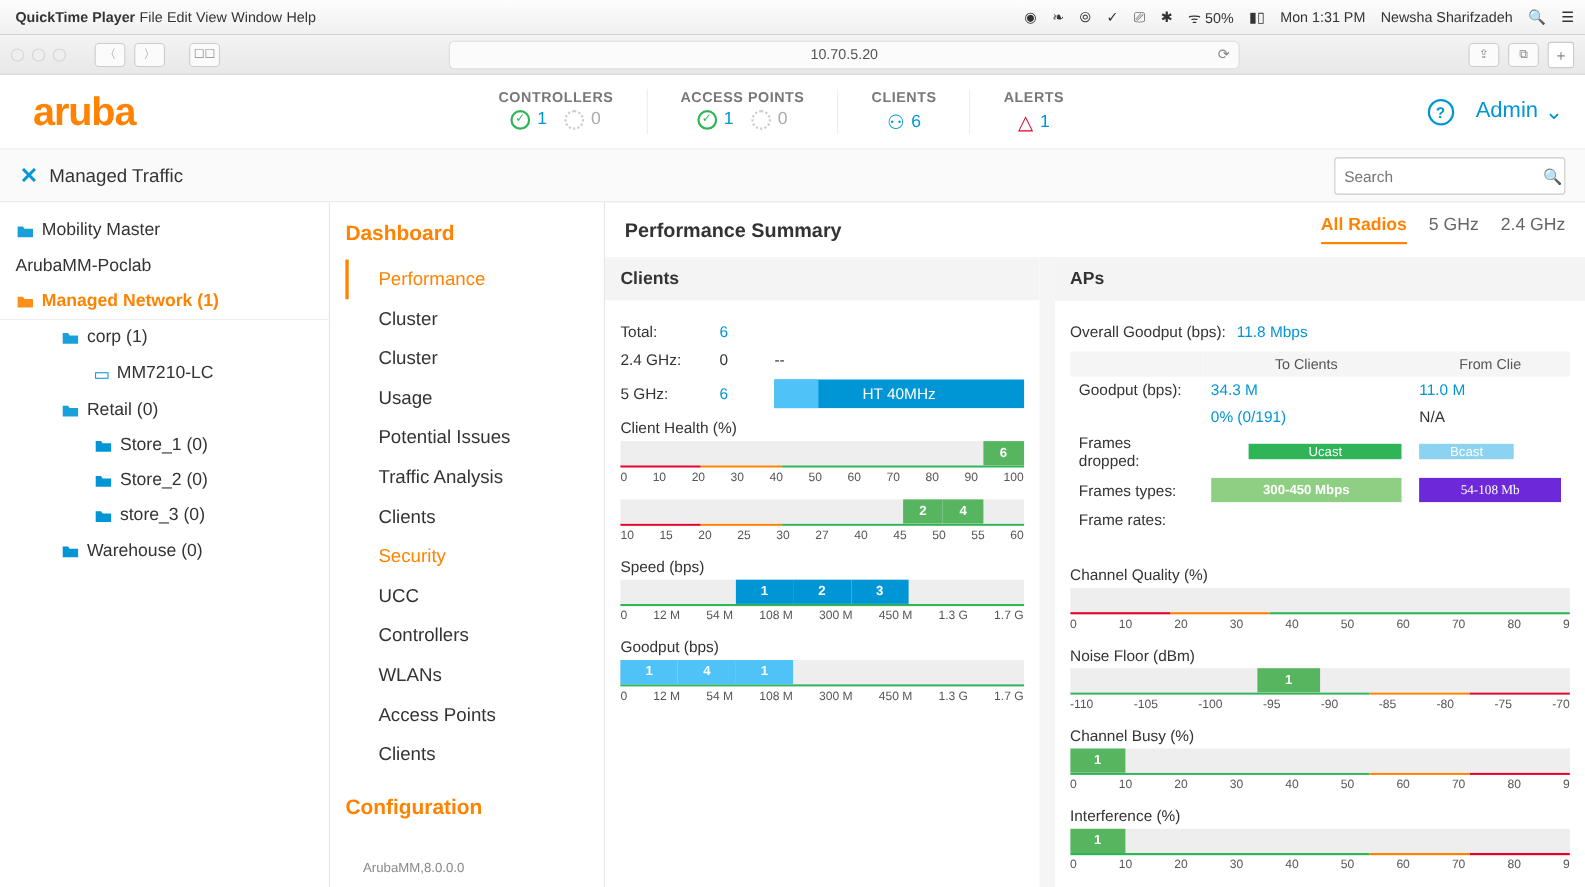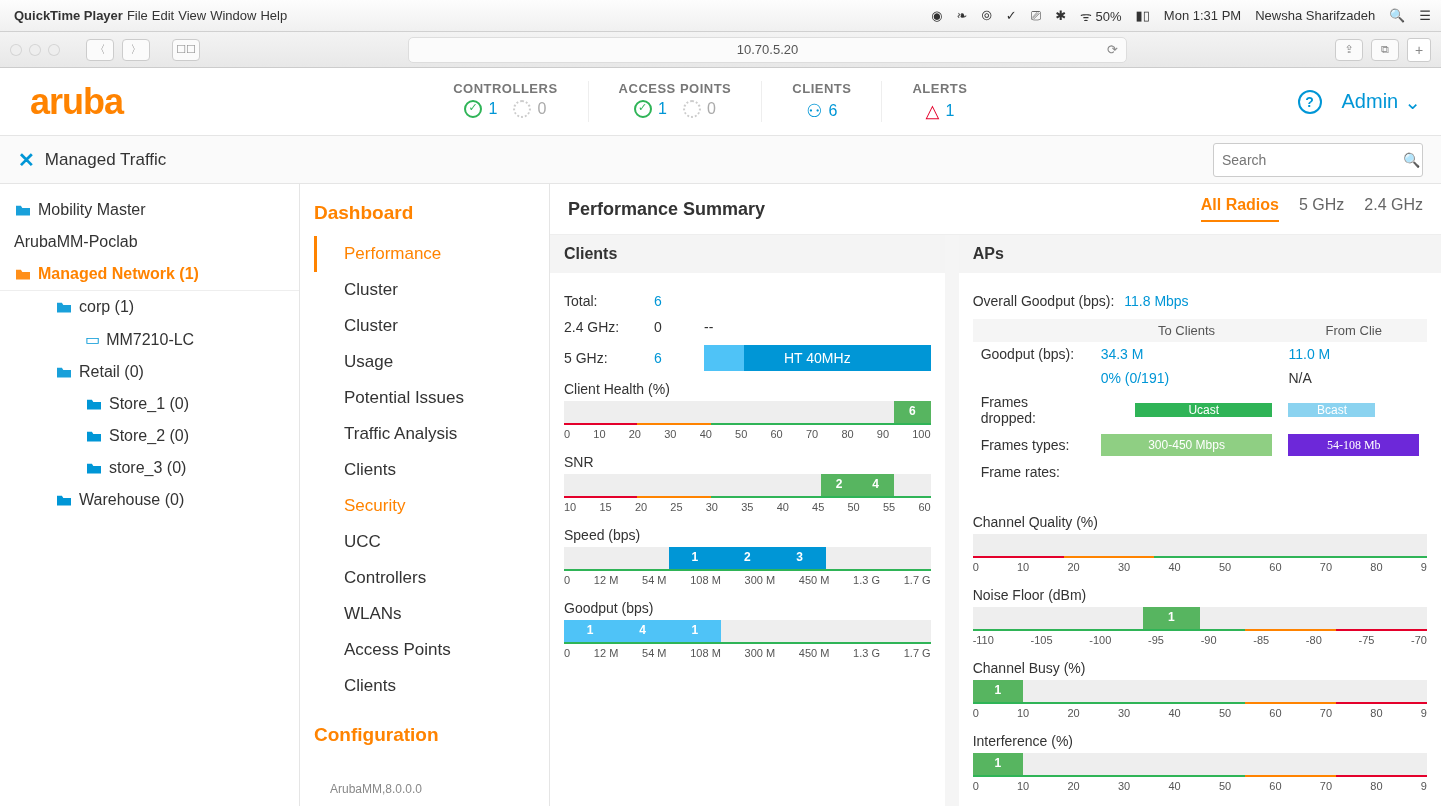--- a/index.html
+++ b/index.html
@@ -99,21 +99,21 @@
 .rule .r-green { background:#2fb457; }
 
 .goodput-head th { font-size:13px; font-weight:400; color:#555; padding:4px 8px; background:#f5f5f5; }
 .goodput-row td { padding:4px 8px; font-size:14px; }
 .goodput-row .blue { color:#0096d6; }
 .bar-h { height:22px; display:flex; color:#fff; font-size:12px; align-items:center; }
 .bar-h .s1 { background:#0096d6; flex:1; text-align:center; }
 .bar-h .s2 { background:#2fb457; flex:4; text-align:center; }
 .bar-h .s3 { background:#8bd3f0; flex:2; text-align:center; }
 .bar-h .s4 { background:#0096d6; flex:1; }
-.bar-rate { height:22px; background:#8fcf83; color:#fff; text-align:center; line-height:22px; font-size:12px; }
+.bar-rate { height:22px; background:#8fcf83; color:#fff; text-align:center; line-height:22px; font-size:12px;font-weight:bold; }
 .bar-rate2 { height:22px; background:#6d28d9; color:#fff; text-align:center; line-height:22px; font-size:12px;font-family:Liberation Serif, serif; }
 
 .folder-svg { width:18px; height:14px; }
 </style>
 </head>
 <body>
 
 <div class="mac-menu">
   <span></span>
   <b>QuickTime Player</b>
@@ -355,39 +355,38 @@
                   <span>40</span>
                   <span>50</span>
                   <span>60</span>
                   <span>70</span>
                   <span>80</span>
                   <span>90</span>
                   <span>100</span>
                 </div>
               </div>
               <div class="chartblk">
-                <div class="ttl">SNR</div>
                 <div style="position: relative;">
                   <div class="barline">
                     <div class="seg label" style="left: 70%; width: 10%; background: rgb(87, 181, 96);">2</div>
                     <div class="seg label" style="left: 80%; width: 10%; background: rgb(87, 181, 96);">4</div>
                   </div>
                 </div>
                 <div class="rule">
                   <span class="r-red"></span>
                   <span class="r-orange"></span>
                   <span class="r-green" style="flex:3"></span>
                 </div>
                 <div class="axis">
                   <span>10</span>
                   <span>15</span>
                   <span>20</span>
                   <span>25</span>
                   <span>30</span>
-                  <span>35</span>
+                  <span>27</span>
                   <span>40</span>
                   <span>45</span>
                   <span>50</span>
                   <span>55</span>
                   <span>60</span>
                 </div>
               </div>
               <div class="chartblk">
                 <div class="ttl">Speed (bps)</div>
                 <div style="position: relative;">

